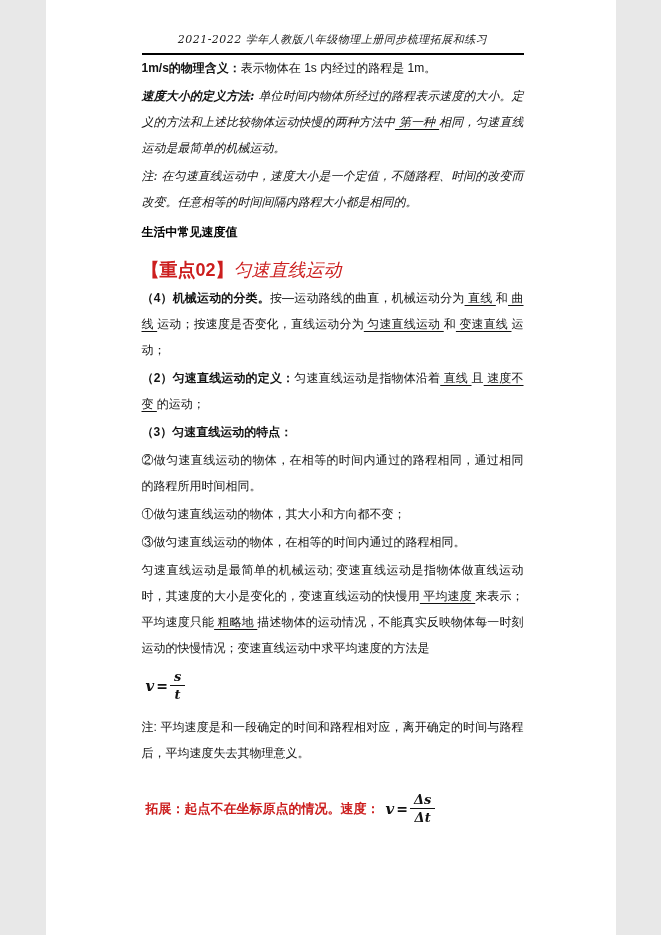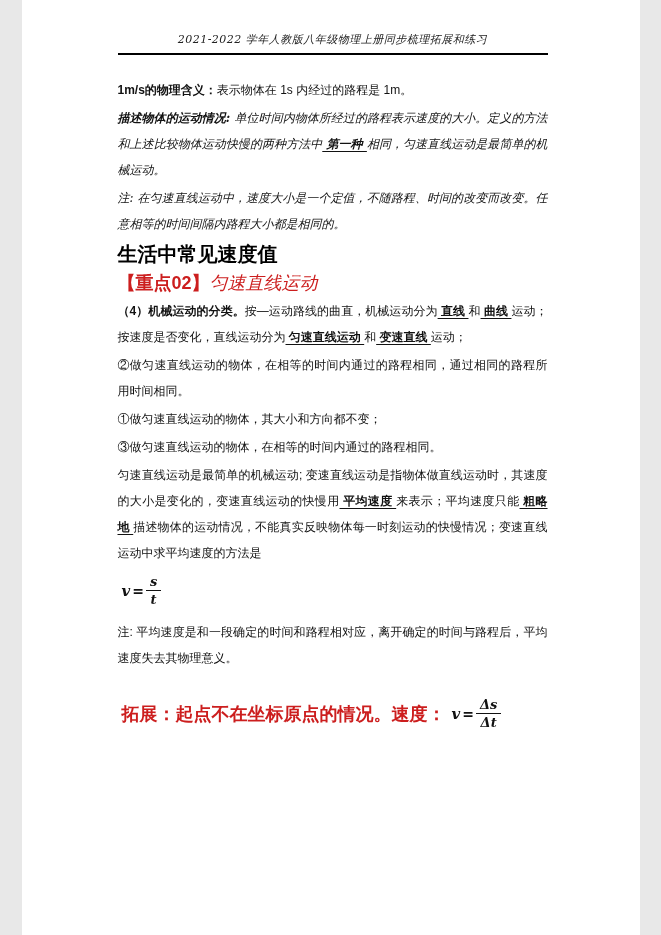--- a/index.html
+++ b/index.html
@@ -1,71 +1,73 @@
 <!DOCTYPE html>
 <html><head>
 <meta charset="utf-8">
 <style>
   html,body{margin:0;padding:0;background:#e8e8e8;}
   .page{
     position:relative;
-    width:618px;height:935px;
+    width:570px;height:935px;
     margin:0 auto;
     background:#ffffff;
     font-family:"Liberation Sans",sans-serif;
     color:#121212;
     overflow:hidden;
     box-sizing:border-box;
   }
   .content{margin:0 92px 0 96px;}
   .header{
     padding-top:32px;
     padding-bottom:6px;
     text-align:center;
     font-size:11px;
     letter-spacing:0.5px;
     border-bottom:2px solid #000;
     font-family:"DejaVu Serif",serif;
     font-style:italic;
     color:#222;
   }
-  .doc{padding-top:22px;font-size:12px;line-height:26px;text-align:justify;}
+  .doc{font-size:12px;line-height:26px;text-align:justify;}
   p.line{margin:0 0 2px 0;}
   .sg{white-space:pre-wrap;}
   .b{font-weight:bold;}
-  .u{text-decoration:underline;text-underline-offset:3px;font-weight:bold;}
+  .u{text-decoration:underline;text-underline-offset:3px;}
   .r{color:#cc1e1e;}
   .k{font-family:"DejaVu Serif",serif;font-style:italic;}
-  .h2{font-size:20px;font-weight:bold;margin:4px 0 3px 0;line-height:26px;color:#000;}
+  .h2{font-size:12px;font-weight:bold;margin:4px 0 12px 0;line-height:26px;color:#000;}
   .section-gap{margin-top:34px;}
   .kp{font-size:18px;}
   .formula{margin:8px 0 12px 4px;font-size:14px;line-height:normal;display:flex;align-items:center;}
   .formula.gap-top{margin-top:26px;}
   .fvar{font-family:"DejaVu Serif",serif;font-style:italic;font-weight:bold;font-size:15px;}
   .feq{font-family:"DejaVu Serif",serif;font-weight:bold;padding:0 2px;}
   .frac{display:inline-block;vertical-align:middle;text-align:center;}
   .frac .num{display:block;border-bottom:1.5px solid #111;padding:0 4px 1px 4px;font-family:"DejaVu Serif",serif;font-style:italic;font-weight:bold;font-size:13px;line-height:15px;}
   .frac .den{display:block;padding-top:1px;font-family:"DejaVu Serif",serif;font-style:italic;font-weight:bold;font-size:13px;line-height:15px;}
-  .pre-label{font-size:18px;line-height:26px;margin-right:6px;}
+  .pre-label{font-size:13px;line-height:26px;margin-right:6px;}
 </style>
 </head>
 <body>
 
 <div class="page">
   <div class="content">
     <div class="header k">
       <span>2021-2022 学年人教版八年级物理上册同步梳理拓展和练习</span>
     </div>
     <div class="doc">
         <p class="line"><span class="sg b">1m/s的物理含义：</span><span class="sg">表示物体在 1s 内经过的路程是 1m。</span></p>
-        <p class="line k"><span class="sg b">描述物体的运动情况: </span><span class="sg">单位时间内物体所经过的路程表示速度的大小。定义的方法和上述比较物体运动快慢的两种方法中</span><span class="sg u">&nbsp;第一种&nbsp;</span><span class="sg">相同，匀速直线运动是最简单的机械运动。</span></p>
+        <p class="line k"><span class="sg b">速度大小的定义方法: </span><span class="sg">单位时间内物体所经过的路程表示速度的大小。定义的方法和上述比较物体运动快慢的两种方法中</span><span class="sg u">&nbsp;第一种&nbsp;</span><span class="sg">相同，匀速直线运动是最简单的机械运动。</span></p>
         <p class="line k"><span class="sg">注: 在匀速直线运动中，速度大小是一个定值，不随路程、时间的改变而改变。任意相等的时间间隔内路程大小都是相同的。</span></p>
         <div class="h2"><span>生活中常见速度值</span></div>
         <p class="line section-gap kp"><span class="sg b r">【重点02】</span><span class="sg r k">匀速直线运动</span></p>
         <p class="line"><span class="sg b">（4）机械运动的分类。</span><span class="sg">按—运动路线的曲直，机械运动分为</span><span class="sg u">&nbsp;直线&nbsp;</span><span class="sg">和</span><span class="sg u">&nbsp;曲线&nbsp;</span><span class="sg">运动；按速度是否变化，直线运动分为</span><span class="sg u">&nbsp;匀速直线运动&nbsp;</span><span class="sg">和</span><span class="sg u">&nbsp;变速直线&nbsp;</span><span class="sg">运动；</span></p>
+        <p class="line"><span class="sg b">（2）匀速直线运动的定义：</span><span class="sg">匀速直线运动是指物体沿着</span><span class="sg u">&nbsp;直线&nbsp;</span><span class="sg">且</span><span class="sg u">&nbsp;速度不变&nbsp;</span><span class="sg">的运动；</span></p>
+        <p class="line"><span class="sg b">（3）匀速直线运动的特点：</span></p>
         <p class="line"><span class="sg">②做匀速直线运动的物体，在相等的时间内通过的路程相同，通过相同的路程所用时间相同。</span></p>
         <p class="line"><span class="sg">①做匀速直线运动的物体，其大小和方向都不变；</span></p>
         <p class="line"><span class="sg">③做匀速直线运动的物体，在相等的时间内通过的路程相同。</span></p>
         <p class="line"><span class="sg">匀速直线运动是最简单的机械运动; 变速直线运动是指物体做直线运动时，其速度的大小是变化的，变速直线运动的快慢用</span><span class="sg u">&nbsp;平均速度&nbsp;</span><span class="sg">来表示；平均速度只能</span><span class="sg u">&nbsp;粗略地&nbsp;</span><span class="sg">描述物体的运动情况，不能真实反映物体每一时刻运动的快慢情况；变速直线运动中求平均速度的方法是</span></p>
         <div class="formula">
           <span class="fvar">v</span>
           <span class="feq">=</span>
           <span class="frac">
             <span class="num">s</span>
             <span class="den">t</span>

